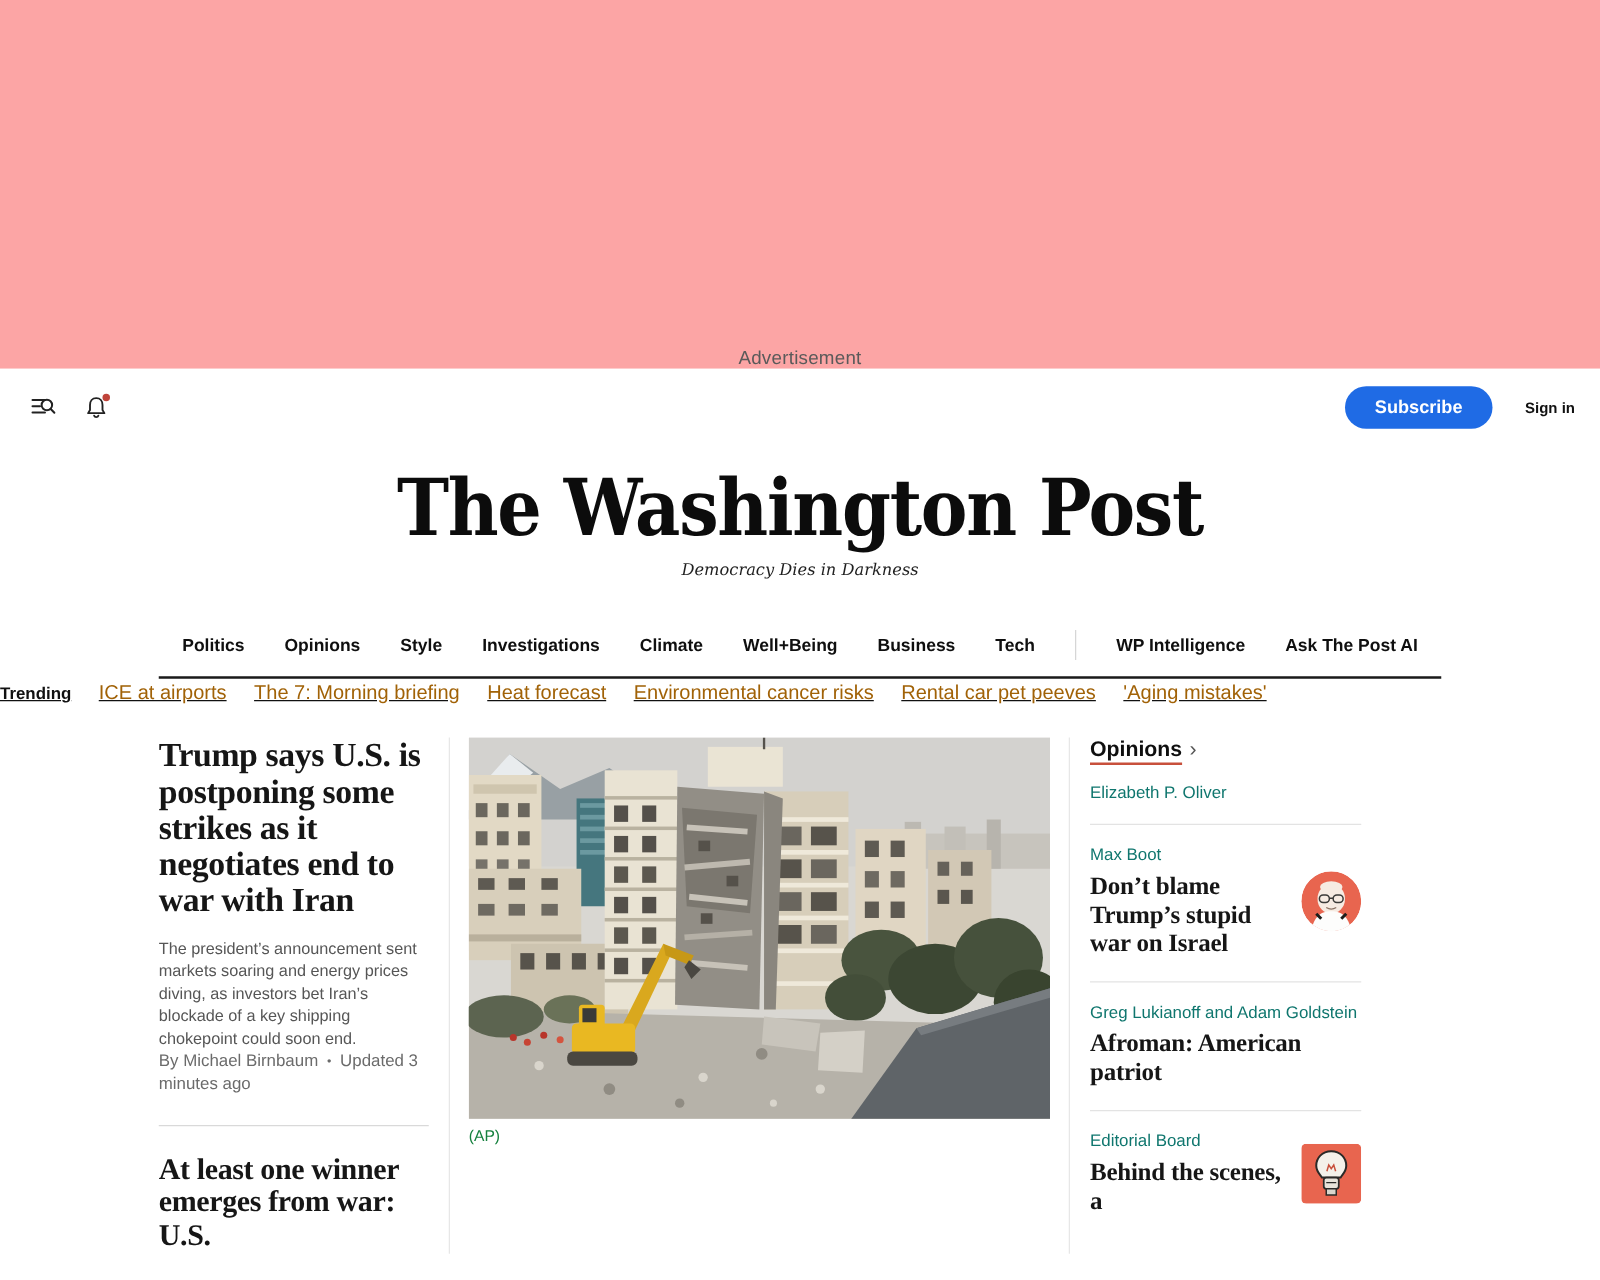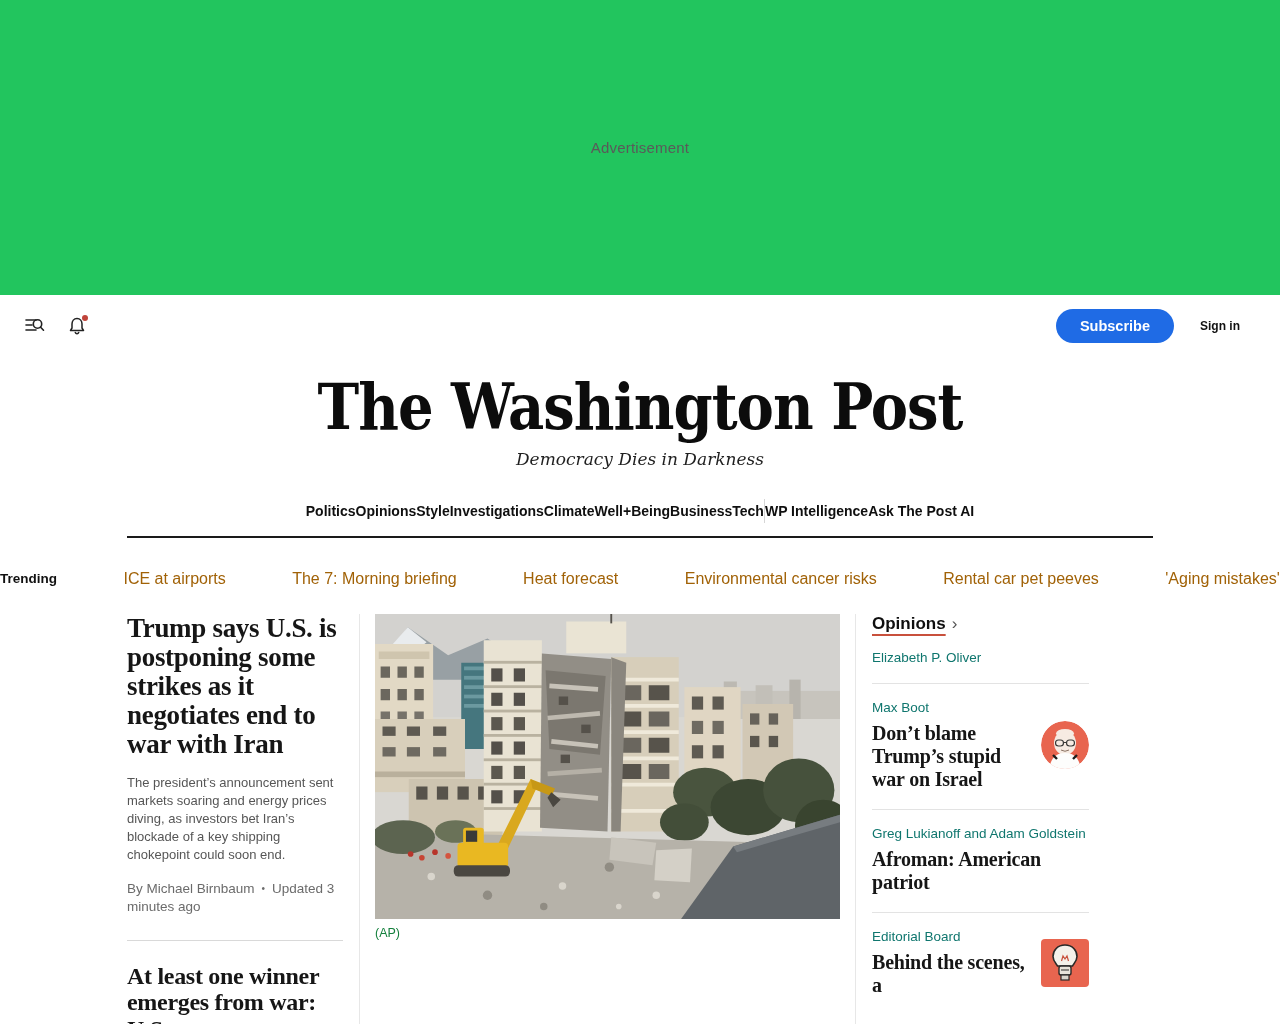--- a/index.html
+++ b/index.html
@@ -1,58 +1,58 @@
 <!DOCTYPE html>
 <html><head>
 <meta charset="utf-8">
 <style>
   * { box-sizing: border-box; margin: 0; padding: 0; }
   html, body { width: 1280px; height: 1024px; overflow: hidden; }
   body { background: #fff; font-family: "Liberation Sans", sans-serif; color: #111; }
 
   
-  .ad-region { height: 295px; background: #22c55e; display: flex; align-items: center; justify-content: center; }
+  .ad-region { height: 295px; background: #fca5a5; display: flex; align-items: flex-end; justify-content: center; }
   .ad-label { color: #5a5a5a; font-size: 15px; letter-spacing: .2px; }
 
   
   .header-bar { position: relative; height: 68px; background: #fff; }
   .header-icons { position: absolute; left: 24px; top: 20px; display: flex; gap: 20px; align-items: center; }
   .icon-btn { width: 22px; height: 22px; cursor: pointer; position: relative; }
   .icon-btn svg { display: block; }
   .bell-dot { position: absolute; right: 0; top: 0; width: 6px; height: 6px; border-radius: 50%; background: #c0443a; }
-  .header-right { position: absolute; right: 40px; top: 14px; display: flex; align-items: center; gap: 26px; }
+  .header-right { position: absolute; right: 20px; top: 14px; display: flex; align-items: center; gap: 26px; }
   .subscribe-btn { background: #1f6be5; color: #fff; border: none; border-radius: 18px; height: 34px; padding: 0 24px; font-size: 14.5px; font-weight: bold; font-family: "Liberation Sans", sans-serif; cursor: pointer; }
   .sign-in { font-size: 12px; font-weight: bold; color: #111; cursor: pointer; text-decoration: none; }
 
   
   .masthead { text-align: center; padding-top: 14px; }
   .wp-logo { font-family: "DejaVu Serif", serif; font-weight: 700; font-size: 56px; letter-spacing: -1px; line-height: 1.1; color: #0c0c0c; display: inline-block; cursor: pointer; transform: scaleY(1.12); }
-  .tagline { font-family: "DejaVu Serif", serif; font-style: italic; font-size: 17px; color: #1f1f1f; margin-top: 10px; }
-
-  
-  .nav-row { margin-top: 30px; display: flex; justify-content: center; align-items: center; }
+  .tagline { font-family: "DejaVu Serif", serif; font-style: italic; font-size: 13px; color: #1f1f1f; margin-top: 10px; }
+
+  
+  .nav-row { margin-top: 40px; display: flex; justify-content: center; align-items: center; gap: 32px; }
   .nav-item { font-size: 14px; font-weight: bold; color: #0f0f0f; cursor: pointer; white-space: nowrap; }
   .nav-divider { width: 1px; height: 24px; background: #d6d6d6; }
   .nav-rule { width: 1026px; margin: 13px auto 0; border-bottom: 2px solid #1a1a1a; }
 
   
-  .trending-row { display: flex; justify-content: space-between; align-items: center; gap: 22px; padding: 32px 0 12px; }
+  .trending-row { display: flex; justify-content: flex-start; align-items: center; gap: 22px; padding: 3px 0 12px; text-decoration: underline; }
   .trending-label { font-size: 13.5px; font-weight: bold; color: #111; }
   .trending-link { font-size: 16px; color: #a16207; cursor: pointer; white-space: nowrap; }
 
   
   .main { width: 1026px; margin: 14px auto 0; display: grid; grid-template-columns: 232px 497px 233px; column-gap: 0; }
   .col-left { padding-right: 16px; }
   .col-center { border-left: 1px solid #e7e7e7; border-right: 1px solid #e7e7e7; padding: 0 15px; }
   .col-right { padding-left: 16px; }
 
   .serif-head { font-family: "Liberation Serif", serif; font-weight: bold; color: #161616; }
   .lead-headline { font-size: 27px; line-height: 1.08; letter-spacing: -.3px; cursor: pointer; }
   .lead-deck { margin-top: 15px; font-size: 13px; line-height: 1.38; color: #565656; }
-  .byline-row { margin-top: 16px; font-size: 13.5px; color: #6b6b6b; line-height: 1.35; }
+  .byline-row { font-size: 13.5px; color: #6b6b6b; line-height: 1.35; }
   .byline-author { color: #6b6b6b; cursor: pointer; }
   .byline-sep { margin: 0 7px; font-size: 10px; position: relative; top: -1px; }
   .left-divider { border: none; border-top: 1px solid #d9d9d9; margin-top: 23px; }
   .second-headline { margin-top: 22px; font-size: 24px; line-height: 1.12; letter-spacing: -.3px; cursor: pointer; }
 
   .photo-frame { width: 100%; cursor: pointer; display: block; }
   .photo-frame svg { display: block; width: 100%; height: auto; }
   .photo-caption { margin-top: 7px; font-size: 12.5px; color: #15803d; }
 
   

